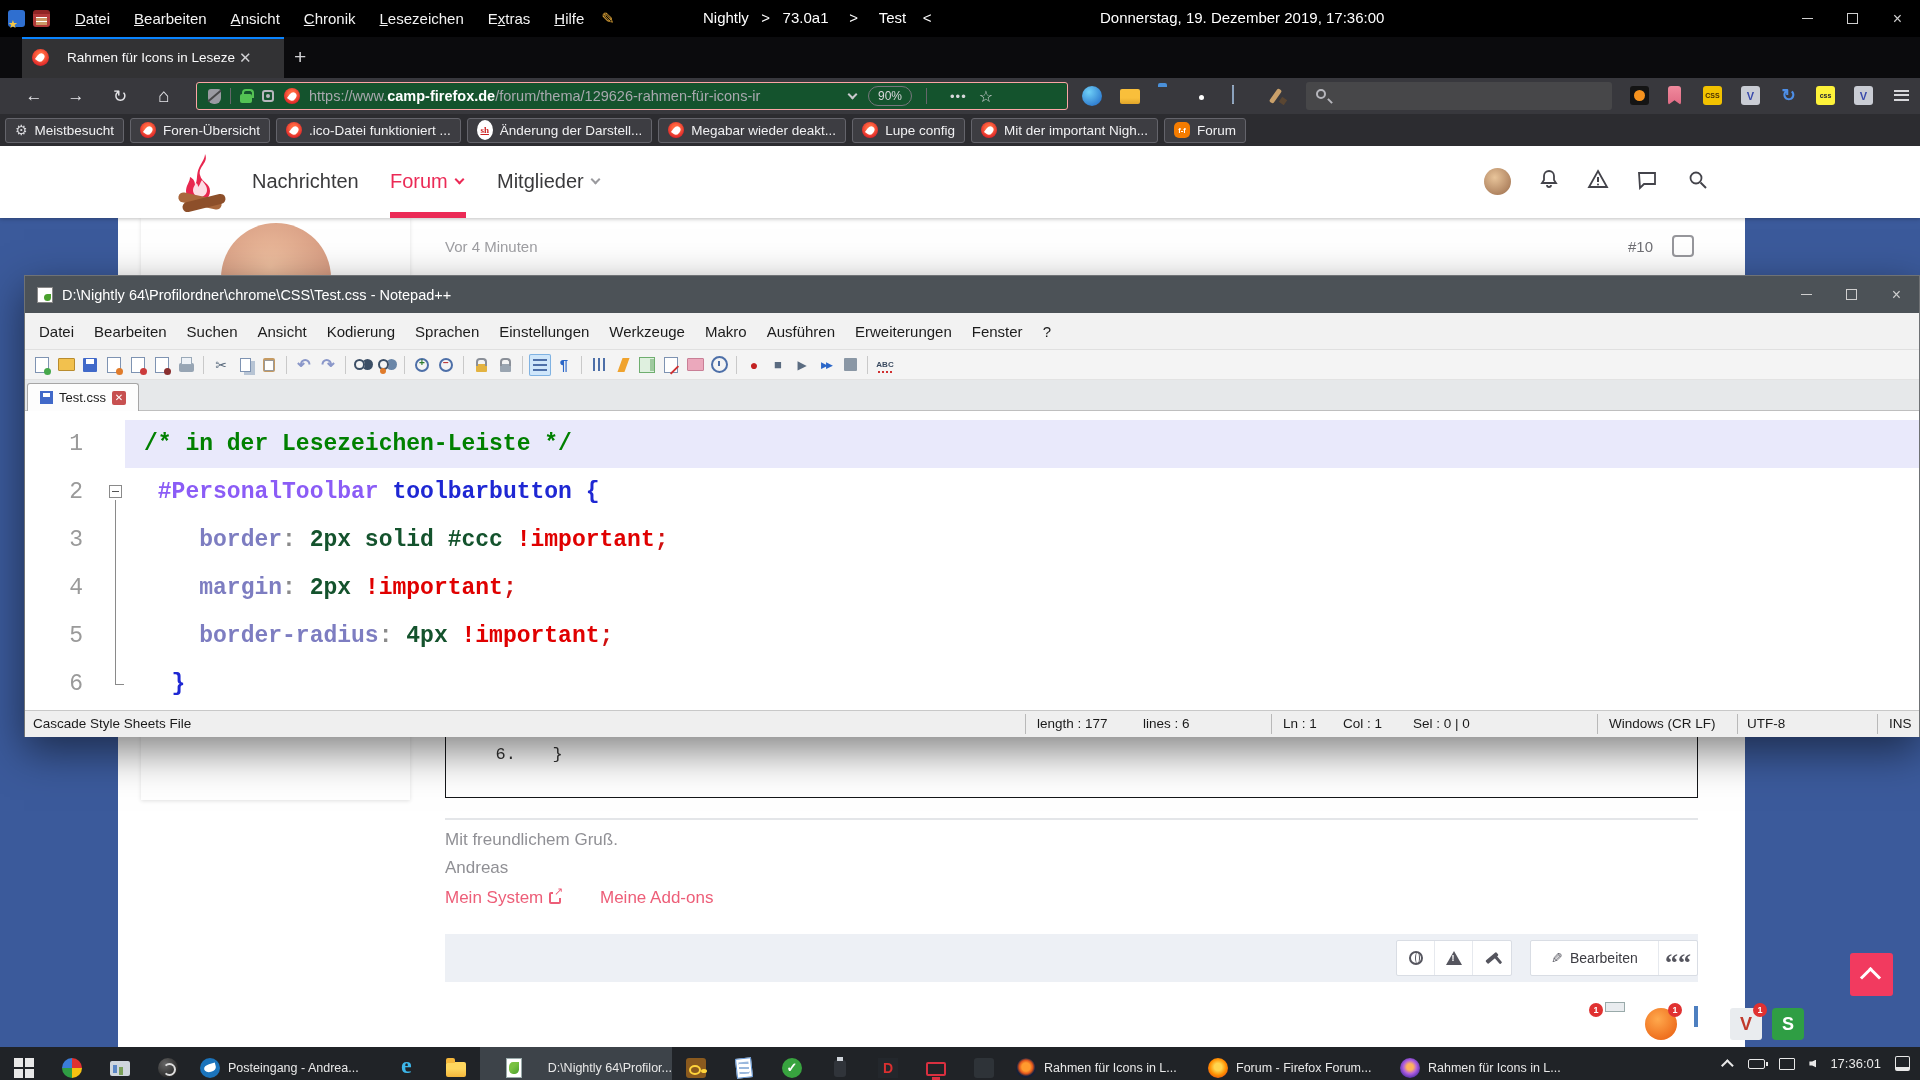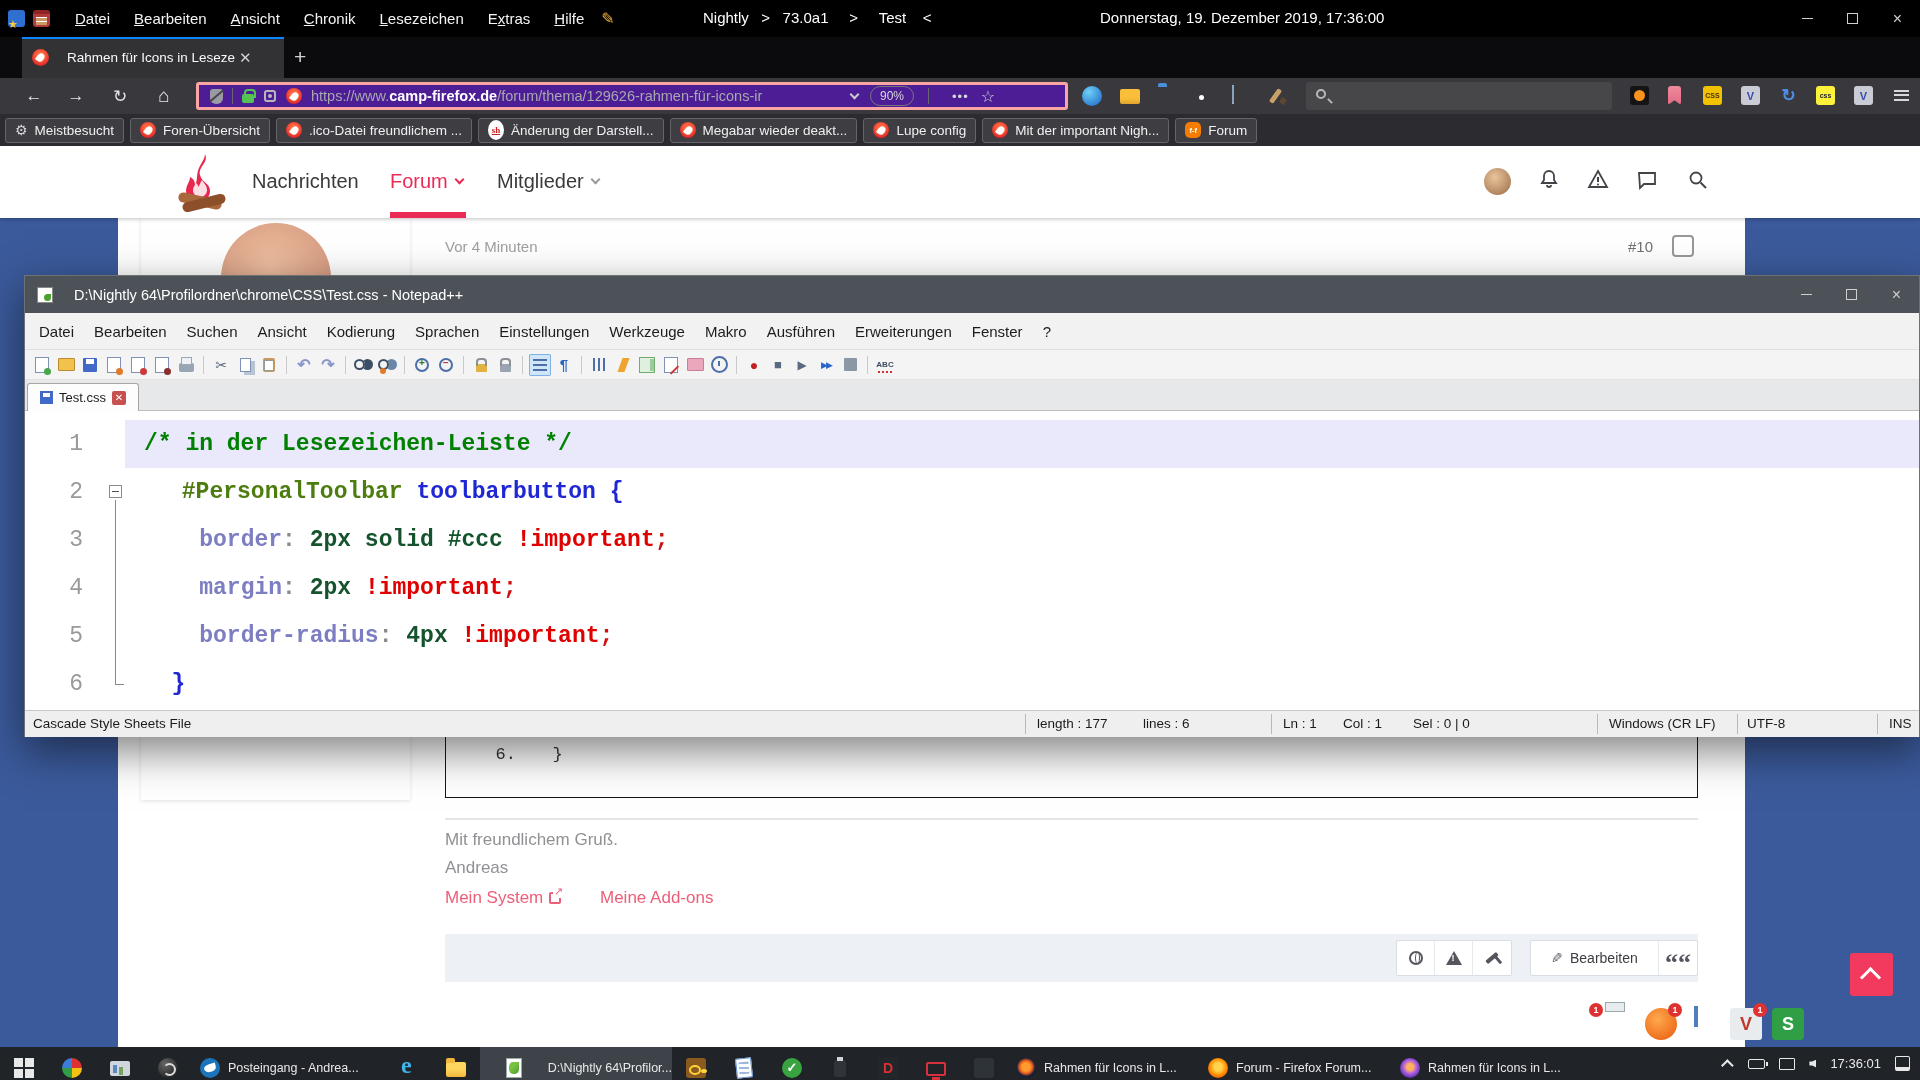--- a/index.html
+++ b/index.html
@@ -32,21 +32,21 @@
   #ff-tab::before{content:"";position:absolute;left:0;top:0;right:0;height:2px;background:#0a84ff;}
   .tab-title{color:#f9f9fa;font-size:13.5px;margin-left:8px;width:178px;overflow:hidden;white-space:nowrap;text-align:right;}
   .tab-close{color:#d0d0d3;font-size:15px;margin-left:4px;}
   #newtab-btn{position:absolute;left:294px;top:8px;color:#d0d0d3;font-size:21px;font-weight:300;}
   
   .camp-ic{width:17px;height:17px;border-radius:50%;background:radial-gradient(circle at 50% 40%, #ff6740 0 30%, #e02b2b 70%, #c01f24 100%);position:relative;flex:none;}
   .camp-ic::after{content:"";position:absolute;left:5px;top:4px;width:7px;height:9px;background:#fff;border-radius:60% 60% 60% 0;transform:rotate(38deg);}
   
   #ff-navbar{position:absolute;left:0;top:78px;width:1920px;height:36px;background:#38383d;}
   .nav-glyph{position:absolute;top:5px;width:28px;height:26px;display:flex;align-items:center;justify-content:center;color:#e4e4e8;font-size:17px;}
-  #urlbar{position:absolute;left:196px;top:4px;width:872px;height:28px;background:#4c1d95;border:3px solid #fca5a5;border-radius:3px;display:flex;align-items:center;}
+  #urlbar{position:absolute;left:196px;top:4px;width:872px;height:28px;background:#14532d;border:1px solid #fca5a5;border-radius:3px;display:flex;align-items:center;}
   .u-shield{width:13px;height:15px;background:#9a9aa2;border-radius:3px 3px 6px 6px;margin-left:11px;position:relative;}
   .u-shield::after{content:"";position:absolute;left:-2px;top:6px;width:17px;height:2px;background:#474749;transform:rotate(-40deg);}
   .u-sep{width:1px;height:16px;background:#66666b;margin:0 9px;}
   .u-lock{width:12px;height:9px;background:#54c354;border-radius:2px;position:relative;margin-top:5px;}
   .u-lock::before{content:"";position:absolute;left:2px;top:-5px;width:8px;height:7px;border:2px solid #54c354;border-bottom:none;border-radius:4px 4px 0 0;}
   .u-perm{width:12px;height:12px;border:2px solid #b7b7bd;border-radius:3px;margin-left:10px;position:relative;}
   .u-perm::after{content:"";position:absolute;left:2px;top:2px;width:4px;height:4px;background:#b7b7bd;border-radius:50%;}
   #url-text{margin-left:9px;font-size:14.5px;white-space:nowrap;overflow:hidden;width:540px;}
   #url-text .dim{color:#a8a8ae;}
   #url-text .host{color:#fff;font-weight:600;}
@@ -125,21 +125,21 @@
   .fo-warn::after{content:"!";position:absolute;left:-2px;top:2px;color:#fff;font-size:9px;font-weight:700;}
   .fo-hammer{width:14px;height:4px;background:#55555e;transform:rotate(-40deg);position:relative;border-radius:1px;}
   .fo-hammer::after{content:"";position:absolute;left:9px;top:1px;width:3px;height:11px;background:#55555e;border-radius:1px;}
   .fo-pencil{font-size:14px;color:#55555e;transform:scaleX(-1);}
   .pf-label{font-size:14px;color:#3c3c42;margin-left:7px;}
   .fo-quote{font-family:"Liberation Serif",serif;font-size:26px;font-weight:700;line-height:10px;margin-top:10px;}
   #scrolltop{position:absolute;left:1850px;top:807px;width:43px;height:43px;background:#f23a5f;border-radius:3px;}
   #scrolltop::after{content:"";position:absolute;left:13px;top:17px;width:12px;height:12px;border-left:3px solid #fff;border-top:3px solid #fff;transform:rotate(45deg);}
   
   #npp{position:absolute;left:24px;top:275px;width:1896px;height:462px;background:#fff;border:1px solid #6f7275;box-shadow:0 14px 40px rgba(0,0,0,.5);}
-  #npp-title{height:37px;background:#4c5257;display:flex;align-items:center;color:#fff;font-size:14.5px;gap:12px;}
+  #npp-title{height:37px;background:#4c5257;display:flex;align-items:center;color:#fff;font-size:14.5px;}
   .npp-ico{width:16px;height:16px;background:#fff;border:1px solid #888;margin:0 9px 0 12px;position:relative;}
   .npp-ico::after{content:"";position:absolute;right:1px;bottom:1px;width:7px;height:7px;background:#4aa12e;border-radius:50% 0 50% 50%;}
   #npp-title .win-ctrls{height:37px;}
   #npp-menubar{height:37px;background:#f2f2f2;display:flex;align-items:center;padding-left:4px;border-bottom:1px solid #e0e0e0;}
   .npp-menu{font-size:15px;color:#1c1c1c;padding:6px 10px;}
   #npp-toolbar{height:30px;background:#f4f4f4;display:flex;align-items:center;padding-left:6px;gap:2px;border-bottom:1px solid #e2e2e2;}
   .tbi{width:22px;height:22px;display:flex;align-items:center;justify-content:center;position:relative;border-radius:2px;flex:none;}
   .tb-sep{width:1px;height:18px;background:#c9c9c9;margin:0 4px;flex:none;}
   .tbi.sel{background:#cfe6fa;box-shadow:inset 0 0 0 1px #7fb2e2;}
   .tbi-new::before,.tbi-copy2::before,.tbi-closed::before,.tbi-closeall::before,.tbi-editred::before{content:"";width:12px;height:14px;background:#fff;border:1px solid #7e93b2;}
@@ -194,21 +194,21 @@
   .npp-line{position:absolute;left:0;width:100%;height:48px;display:flex;align-items:center;}
   .npp-num{width:58px;text-align:right;color:#9a9a9a;font-size:23px;flex:none;}
   .npp-fold{width:42px;height:100%;position:relative;flex:none;}
   .npp-fold .stem{position:absolute;left:32px;width:1px;background:#8a8a8a;}
   .npp-fold .fbox{position:absolute;left:26px;top:17px;width:13px;height:13px;border:1px solid #8a8a8a;background:#fff;}
   .npp-fold .fbox::after{content:"";position:absolute;left:2px;top:5px;width:7px;height:1px;background:#555;}
   .npp-fold .fend{position:absolute;left:32px;top:24px;width:9px;height:1px;background:#8a8a8a;}
   .npp-codespan{flex:1;font-size:23px;font-weight:700;white-space:pre;padding-left:19px;height:100%;display:flex;align-items:center;}
   .npp-line.cur .npp-codespan{background:#e9e9fb;}
   #npp-caret{position:absolute;left:118px;top:17px;width:2px;height:30px;background:#333;}
-  .c-comment{color:#008000;font-weight:600;} .c-id{color:#4d7c0f;margin-left:24px;} .c-tag{color:#1e27d3;} .c-brace{color:#1e27d3;}
+  .c-comment{color:#008000;font-weight:600;} .c-id{color:#8b5cf6;} .c-tag{color:#1e27d3;} .c-brace{color:#1e27d3;}
   .c-prop{color:#7d7dc1;} .c-colon{color:#8a8a8a;} .c-val{color:#14532d;} .c-imp{color:#e00000;} .c-semi{color:#cf1010;} .c-plain{color:#000;}
   #npp-status{position:absolute;left:0;top:434px;width:1894px;height:27px;background:#efefef;border-top:1px solid #c8c8c8;font-size:13.5px;color:#1a1a1a;}
   .st{position:absolute;top:5px;white-space:pre;}
   .st-sep{position:absolute;top:3px;width:1px;height:20px;background:#b9b9b9;}
   
   .tray-ic{position:absolute;top:1008px;width:32px;height:32px;}
   .badge{position:absolute;right:-5px;top:-5px;min-width:14px;height:14px;border-radius:7px;background:#e03131;color:#fff;font-size:9px;font-weight:700;display:flex;align-items:center;justify-content:center;padding:0 3px;}
   .ti-printer{background:#c9cdd1;border-radius:3px;height:20px !important;margin-top:8px;position:relative;}
   .ti-printer::before{content:"";position:absolute;left:7px;top:-6px;width:18px;height:8px;background:#e9ecef;border:1px solid #9aa;}
   .ti-orange{border-radius:50%;background:radial-gradient(circle at 40% 35%,#ffa94d,#e8590c);}
@@ -349,21 +349,21 @@
       <div class="bm-btn">
         <span class="bm-gear">⚙</span>
         <span class="bm-label">Meistbesucht</span>
       </div>
       <div class="bm-btn">
         <span class="camp-ic" style="width: 16px; height: 16px;"></span>
         <span class="bm-label">Foren-Übersicht</span>
       </div>
       <div class="bm-btn">
         <span class="camp-ic" style="width: 16px; height: 16px;"></span>
-        <span class="bm-label">.ico-Datei freundlichem ...</span>
+        <span class="bm-label">.ico-Datei funktioniert ...</span>
       </div>
       <div class="bm-btn">
         <span class="bm-sh">sh</span>
         <span class="bm-label">Änderung der Darstell...</span>
       </div>
       <div class="bm-btn">
         <span class="camp-ic" style="width: 16px; height: 16px;"></span>
         <span class="bm-label">Megabar wieder deakt...</span>
       </div>
       <div class="bm-btn">

